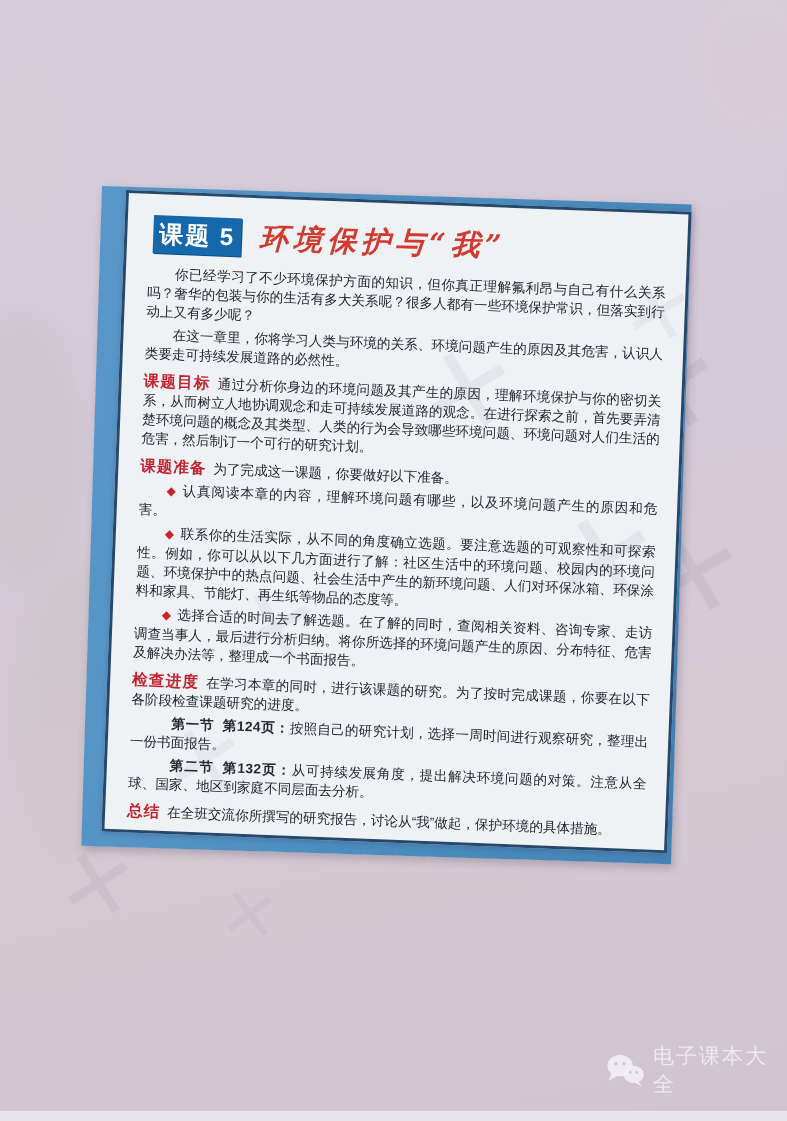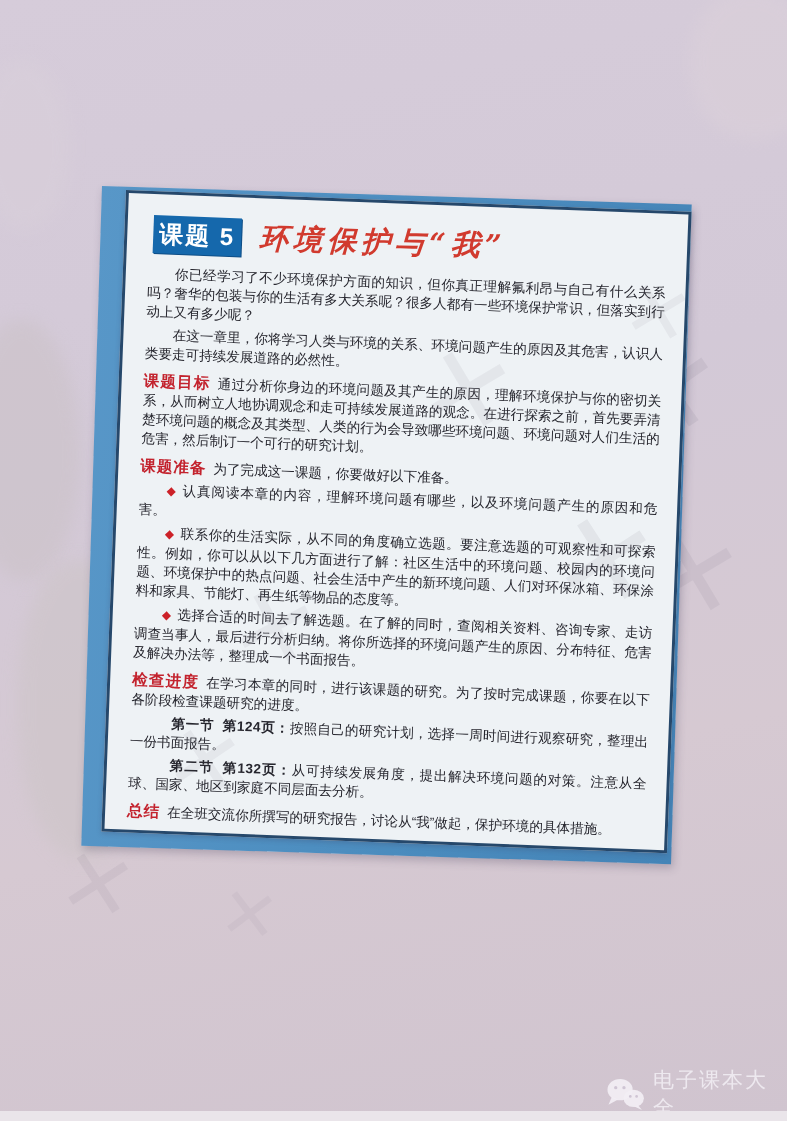--- a/index.html
+++ b/index.html
@@ -50,21 +50,21 @@
   p.indent{text-indent:2em;}
   p.sec{margin-top:8px;}
   p.bullet{text-indent:2em;}
   p.step{text-indent:3em;}
   .sec-head{font-size:15.5px;font-weight:bold;color:#c3232e;letter-spacing:1px;padding-right:7px;}
   .diamond{color:#cc2128;font-size:12px;padding-right:6px;}
   .step b{letter-spacing:.5px;}
   .step .gap{display:inline-block;width:.6em;}
 
   
-  .stamp{position:absolute;left:606px;top:1066px;display:flex;align-items:center;}
+  .stamp{position:absolute;left:606px;top:1042px;display:flex;align-items:center;}
   .stamp-label{font-size:21px;color:#f1edf3;opacity:.9;letter-spacing:2px;margin-left:8px;}
 </style>
 </head>
 <body>
 
 <div class="blob b1"></div>
 <div class="blob b2"></div>
 <div class="blob b3"></div>
 <div class="blob b4"></div>
 

